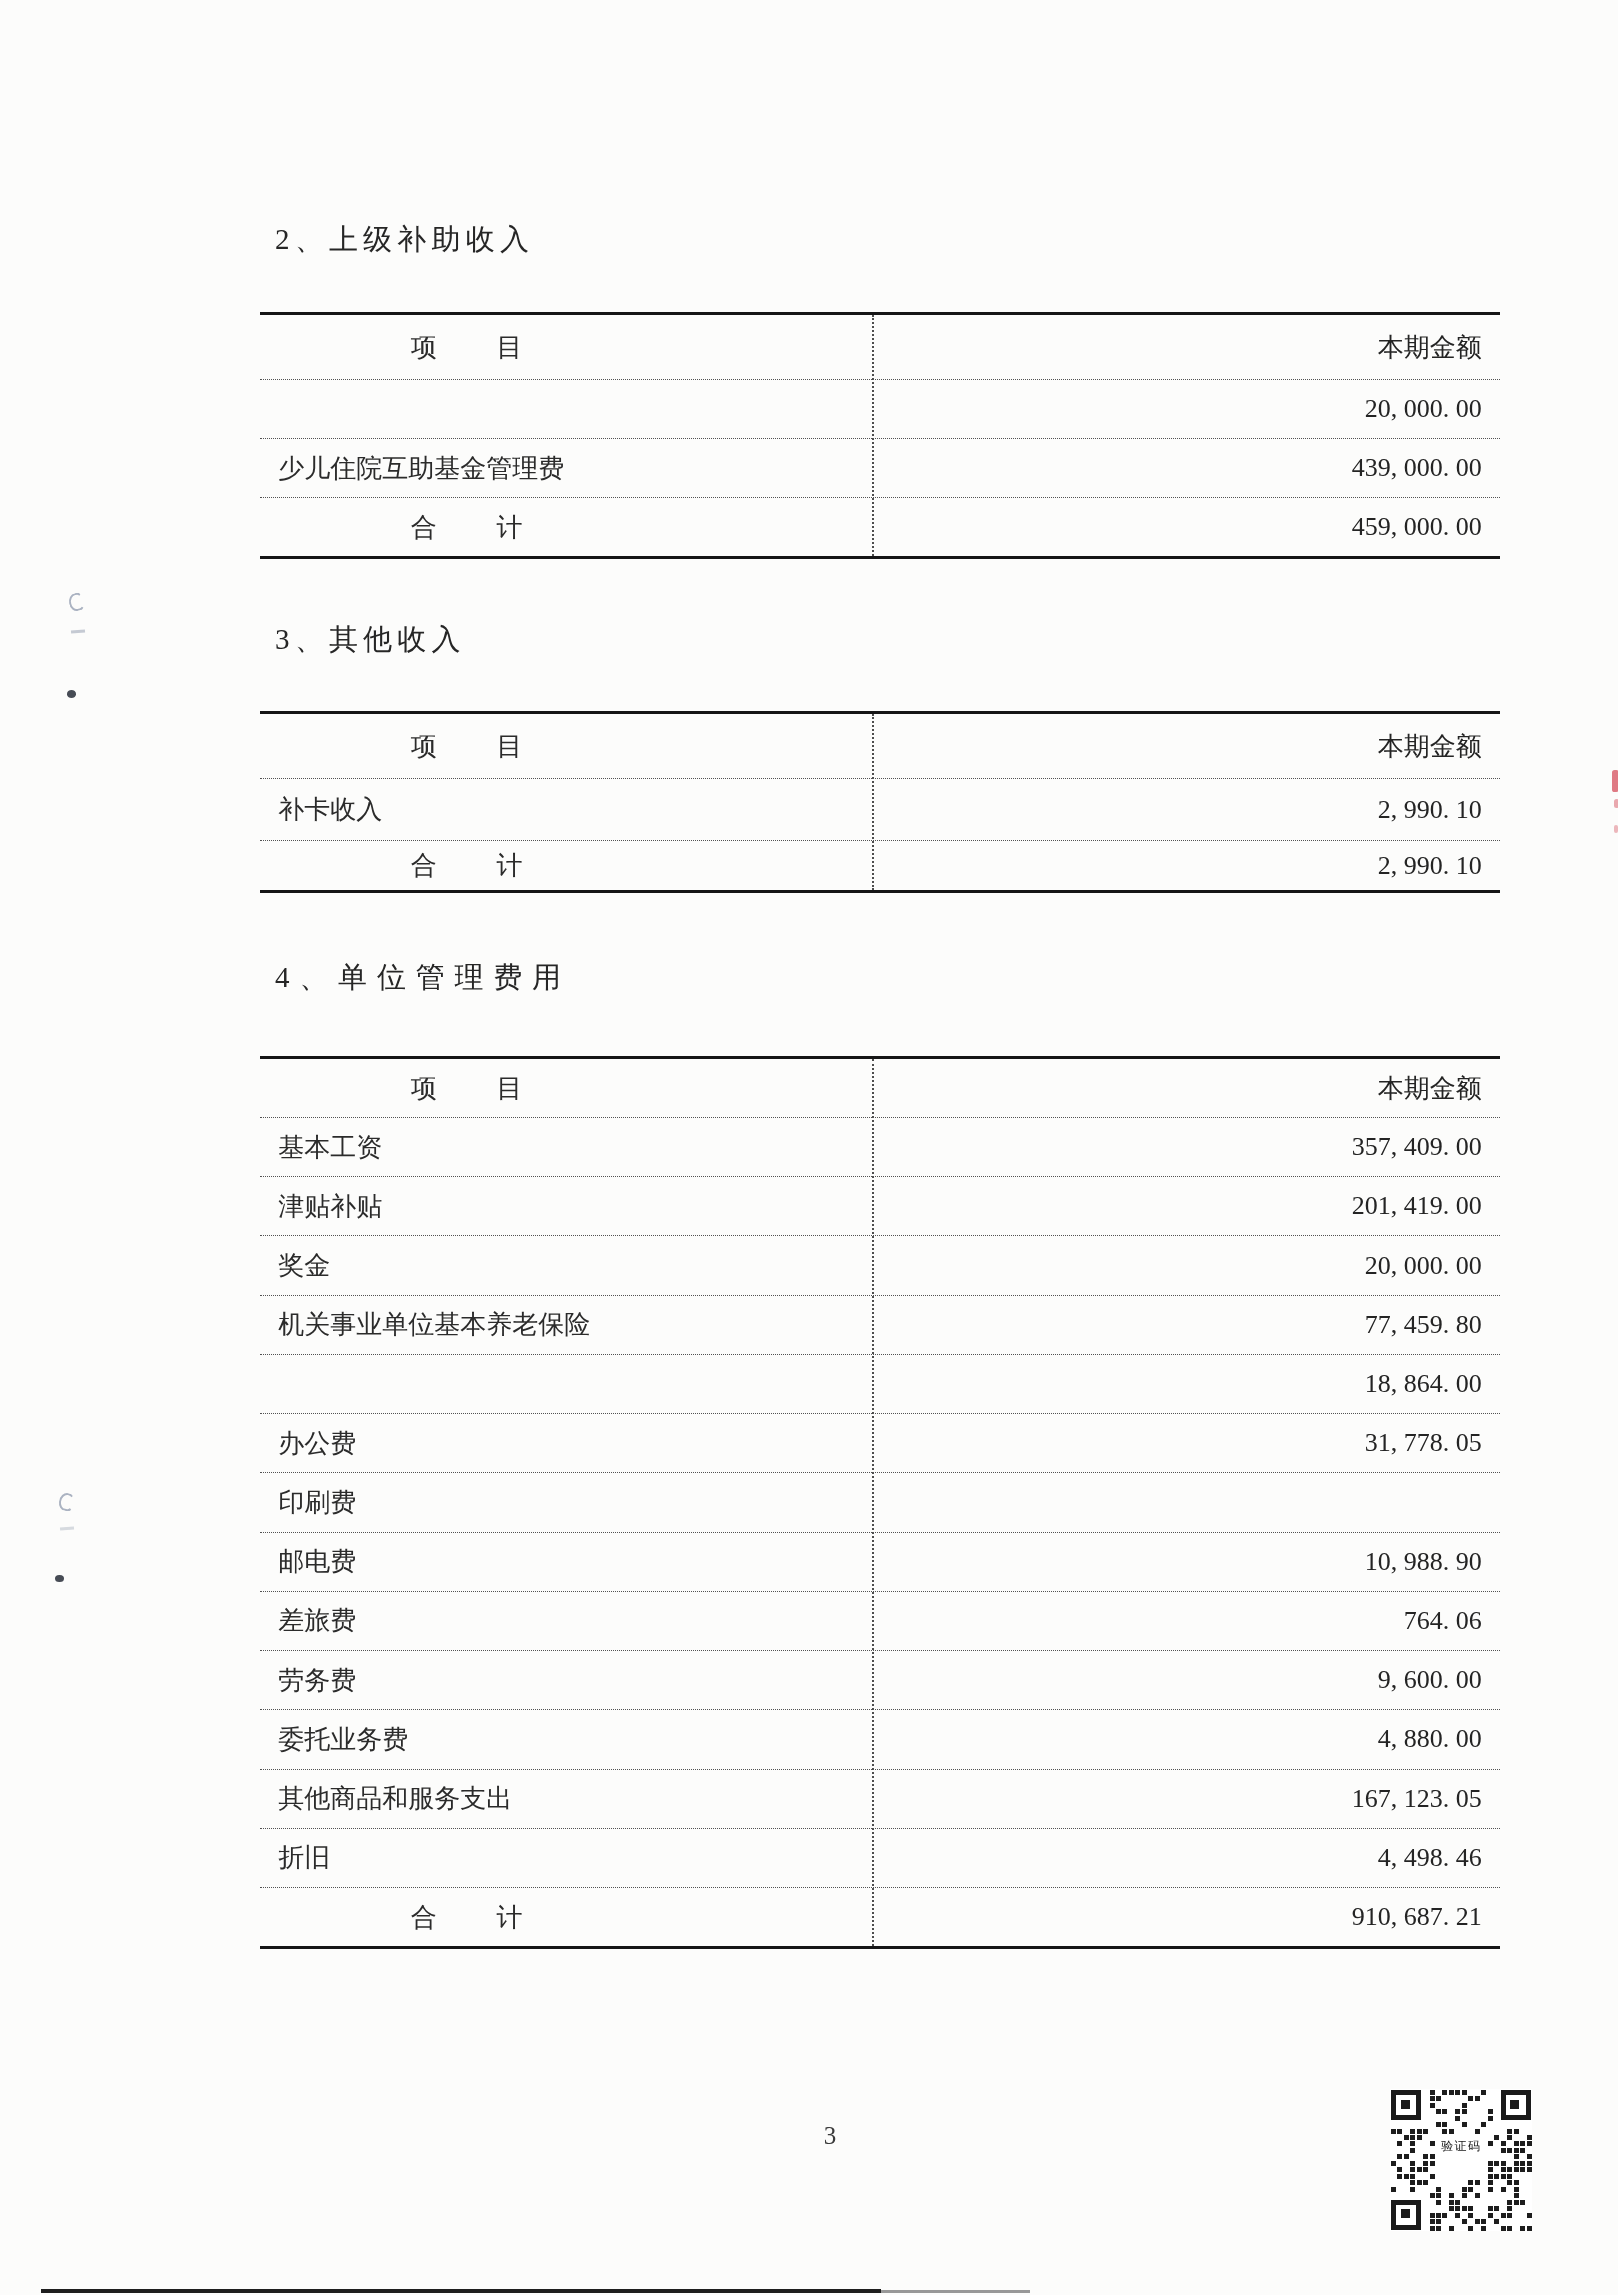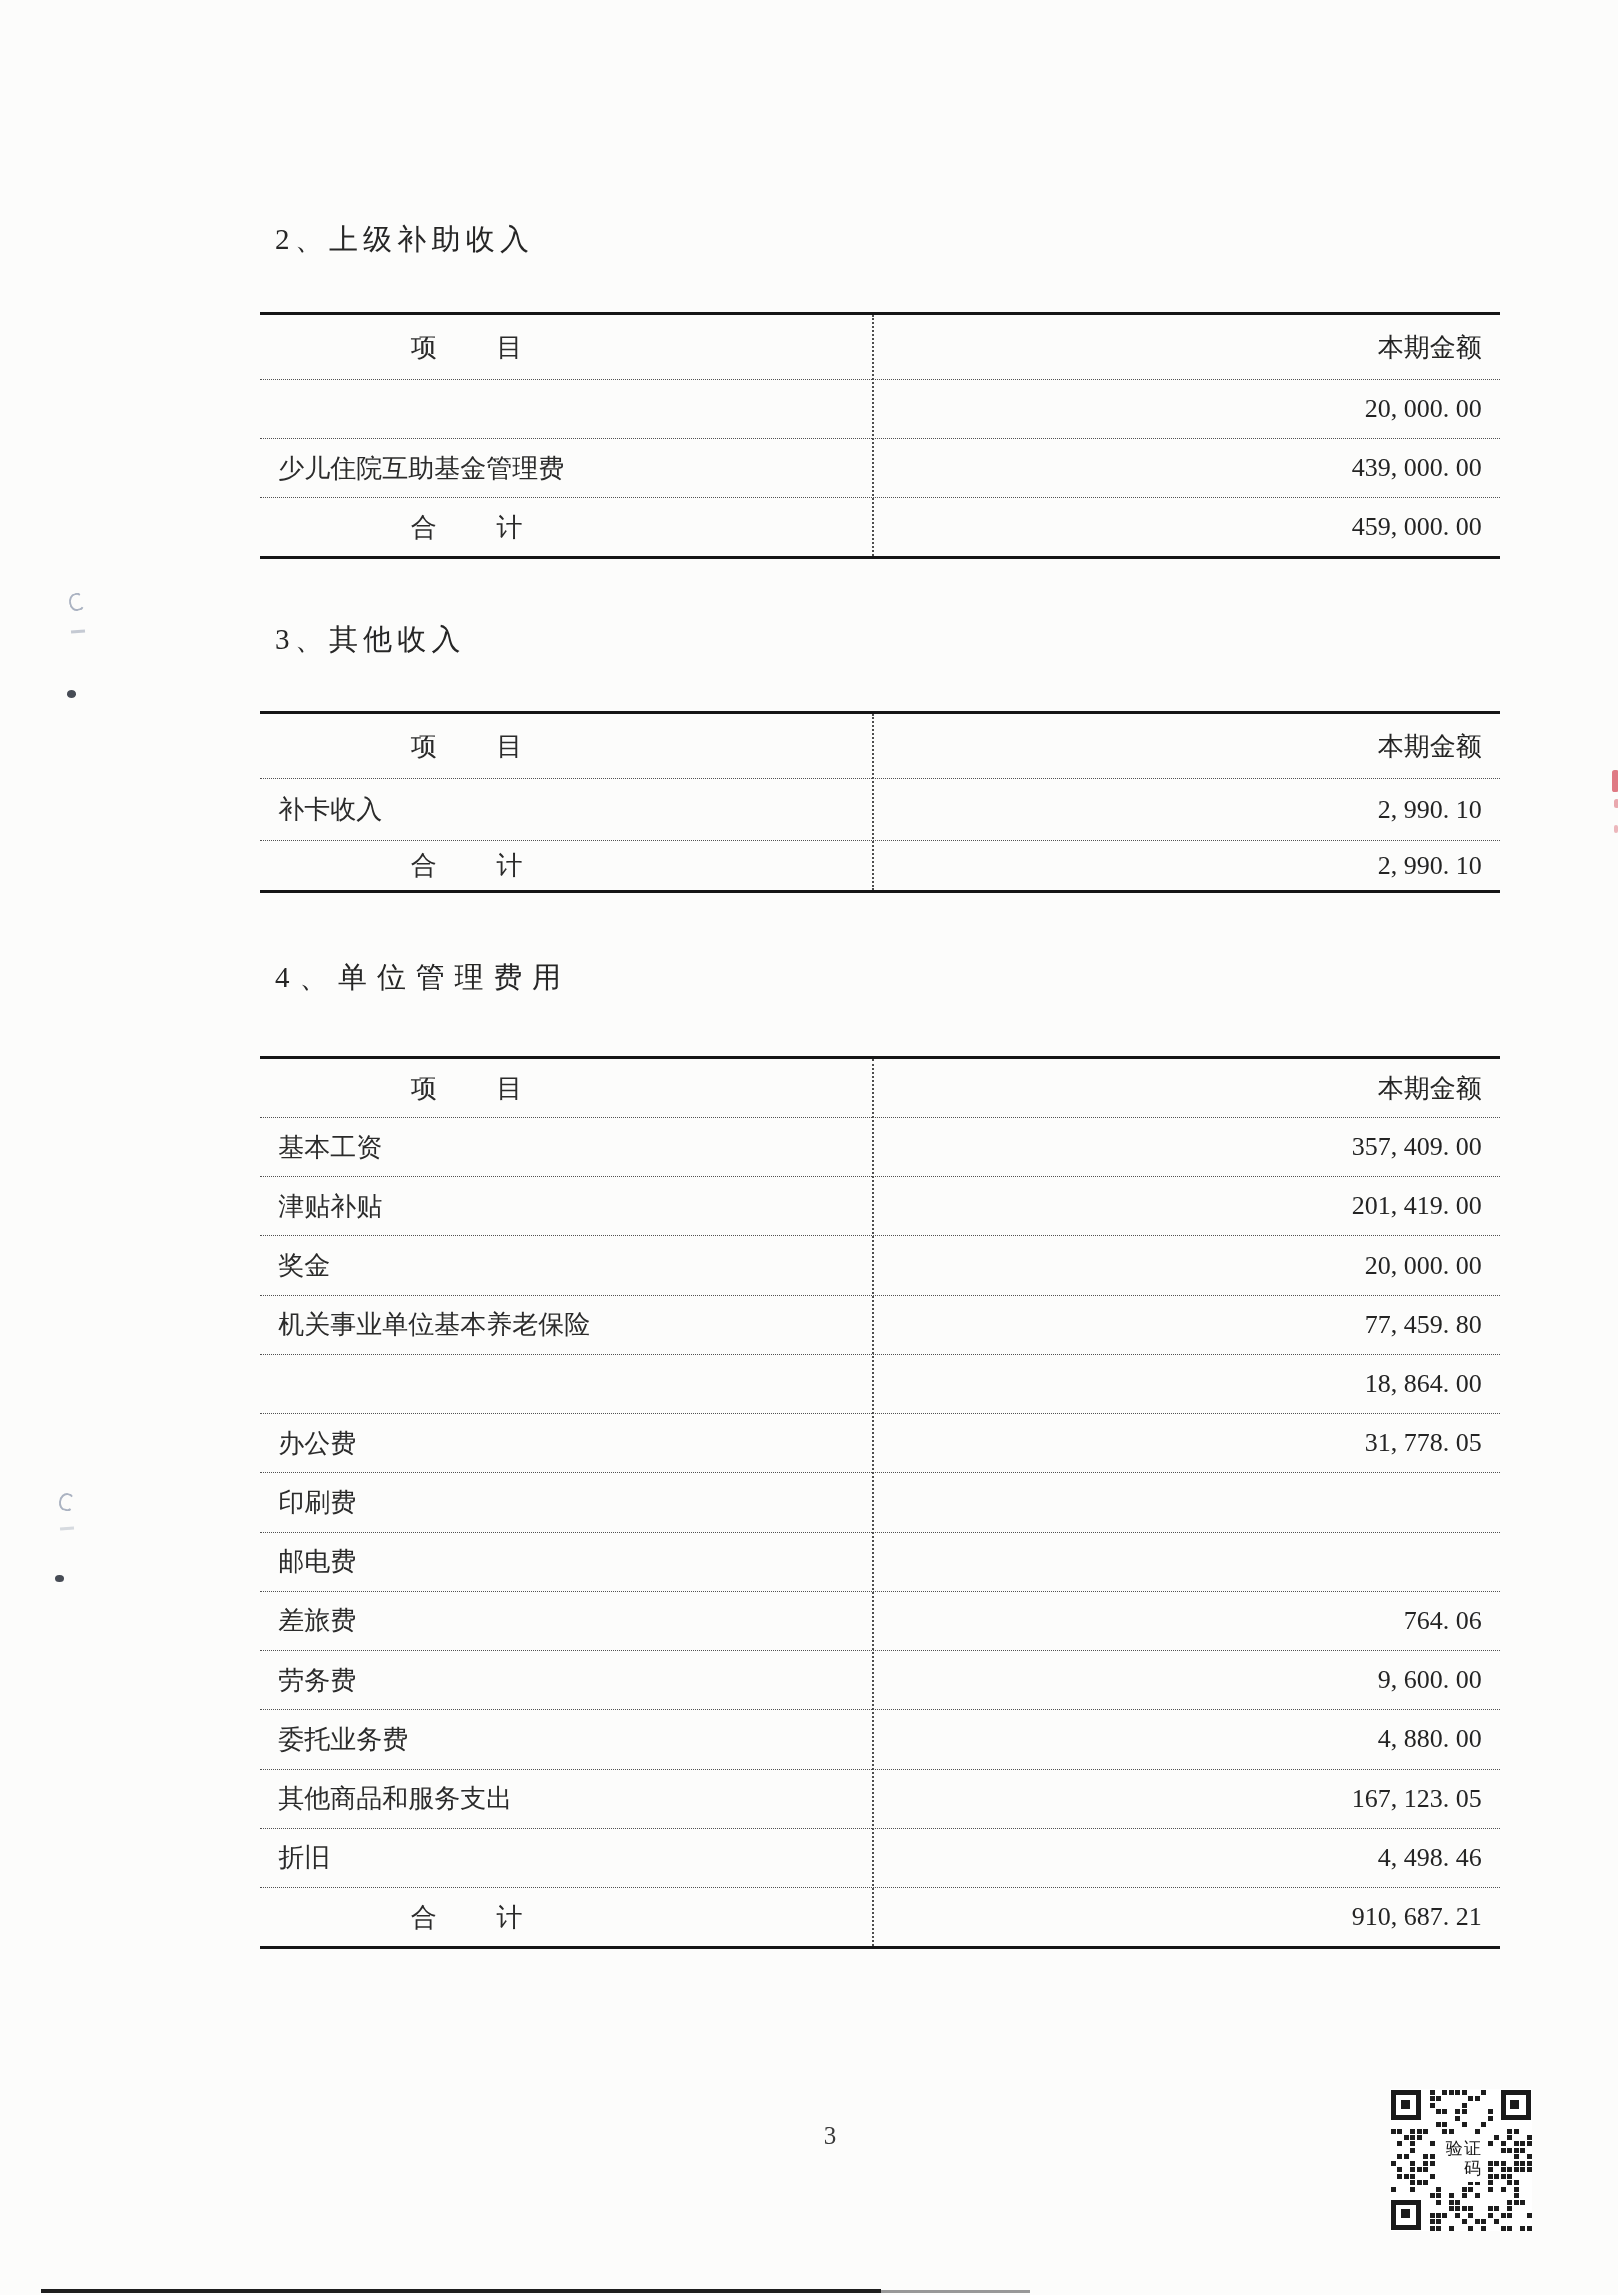--- a/index.html
+++ b/index.html
@@ -84,22 +84,22 @@
   .qr-finder::after{
     content:"";position:absolute;left:4.6px;top:4.6px;width:9.2px;height:9.2px;
     background:#1a1a1a;
   }
   .qr-f-tl{left:1.3px;top:1.3px;}
   .qr-f-tr{right:1.3px;top:1.3px;}
   .qr-f-bl{left:1.3px;bottom:1.3px;}
   .qr-label{
     position:absolute;left:50px;top:47px;width:41px;
     background:#fff;padding:2.6px 1.3px;
-    font-size:17px;line-height:1.2;color:#161616;
-    letter-spacing:1.3px;text-align:right;
+    font-size:12px;line-height:1.2;color:#161616;
+    letter-spacing:1.3px;text-align:left;
   }
   
   .artifact{position:absolute;pointer-events:none;}
   .squiggle{
     width:11px;height:14.4px;
     border:2.6px solid #98a2b4;border-right-color:transparent;
     border-radius:60% 50% 45% 55%;
     opacity:.8;transform:rotate(-12deg);
   }
   .dash{width:13.7px;height:2.6px;background:#b6bdc9;opacity:.8;transform:rotate(-4deg);}
@@ -199,20 +199,21 @@
           <div class="c-item">办公费</div>
           <div class="c-amt">31, 778. 05</div>
         </div>
       
         <div class="t-row">
           <div class="c-item">印刷费</div>
         </div>
       
         <div class="t-row">
           <div class="c-item">邮电费</div>
+          <div class="c-amt">10, 988. 90</div>
         </div>
       
         <div class="t-row">
           <div class="c-item">差旅费</div>
           <div class="c-amt">764. 06</div>
         </div>
       
         <div class="t-row">
           <div class="c-item">劳务费</div>
           <div class="c-amt">9, 600. 00</div>

